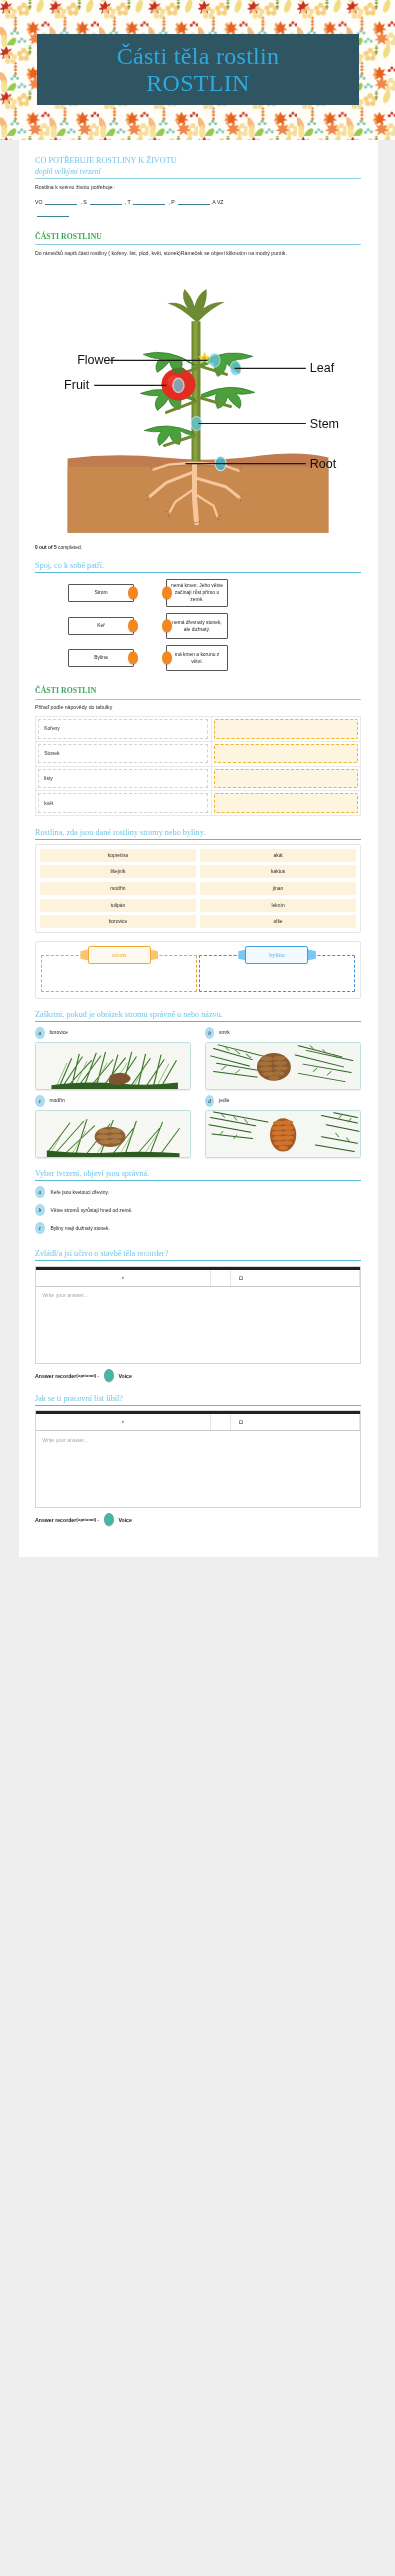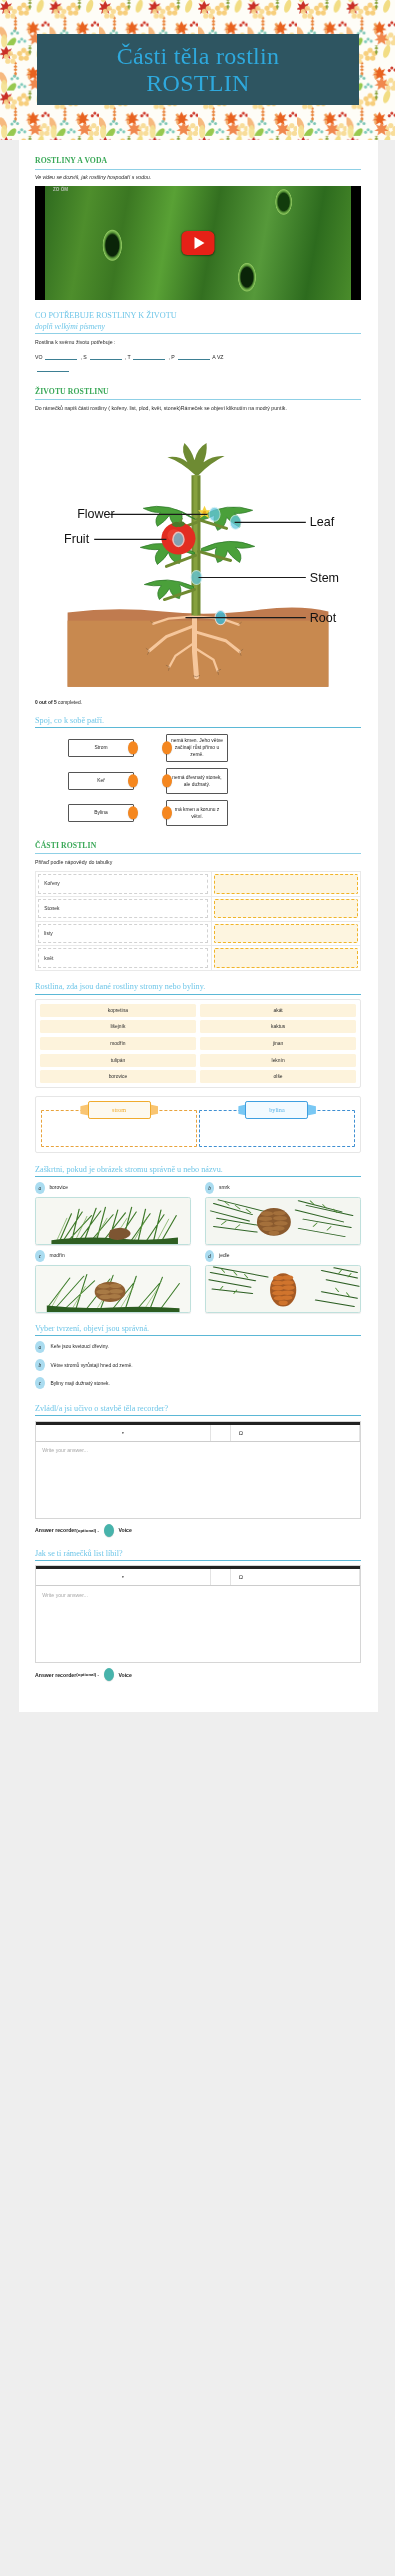--- a/index.html
+++ b/index.html
@@ -379,57 +379,45 @@
       </svg>
     </div>
     <div class="hero-banner">
       <div class="hero-title">Části těla rostlin</div>
       <div class="hero-subtitle">ROSTLIN</div>
     </div>
   </div>
 
   <div class="sheet">
 
-    <div class="block">
-      <h2 class="sec-green">ROSTLINY A VODA</h2>
-      <hr class="rule">
-      <p class="lead ital">Ve videu se dozvíš, jak rostliny hospodaří s vodou.</p>
-      <div class="video">
-        <div class="frame"></div>
-        <div class="vid-zoomtag">ZO ÖM</div>
-        <div class="yt-btn">
-            <div class="tri"></div>
-          </div>
-      </div>
-    </div>
 
     <div class="block">
       <h2 class="sec-blue">
         <span>CO POTŘEBUJE ROSTLINY K ŽIVOTU</span>
-        <span class="sub">doplň velkými písmeny</span>
+        <span class="sub">doplň velkými tvrzení</span>
       </h2>
       <hr class="rule">
       <p class="lead">Rostlina k svému životu potřebuje :</p>
       <div class="blank-row">
         <span>VO</span>
         <span class="blankline"></span>
         <span>, S</span>
         <span class="blankline"></span>
         <span>, T</span>
         <span class="blankline"></span>
         <span>, P</span>
         <span class="blankline"></span>
         <span>A VZ</span>
         <br>
         <span class="blankline"></span>
       </div>
     </div>
 
     <div class="block">
-      <h2 class="sec-green">ŽIVOTU ROSTLINU</h2>
+      <h2 class="sec-green">ČÁSTI ROSTLINU</h2>
       <hr class="rule">
       <p class="lead">Do rámečků napiš části rostliny ( kořeny. list, plod, květ, stonek)Rámeček se objeví kliknutím na modrý puntík.</p>
 
       <div class="plantbox">
         <svg class="plantsvg" viewBox="0 0 650 560" xmlns="http://www.w3.org/2000/svg">
           <rect width="650" height="560" fill="#ffffff"></rect>
 
           <path d="M65,392 Q160,380 255,390 Q350,400 450,386 Q530,376 585,390 L585,540 L65,540 Z" fill="#c07b4f"></path>
           <rect x="65" y="408" width="520" height="132" fill="#c8894f"></rect>
 
@@ -800,21 +788,21 @@
       </div>
       <div class="recorder">
         <span class="r-lbl">Answer recorder </span>
         <span class="r-opt">(optional) -</span>
         <span class="rec-dot"></span>
         <span class="r-voice">Voice</span>
       </div>
     </div>
 
     <div class="block">
-      <h2 class="sec-blue">Jak se ti rámečků list líbil?</h2>
+      <h2 class="sec-blue">Jak se ti pracovní list líbil?</h2>
       <hr class="rule dark">
       <div class="editor">
         <div class="editor-topbar"></div>
         <div class="editor-toolbar">
           <div class="tb-cell tb-style">
             <span class="caret">▾</span>
           </div>
           <div class="tb-cell tb-gap"></div>
           <div class="tb-cell tb-omega">
             <span>Ω</span>

